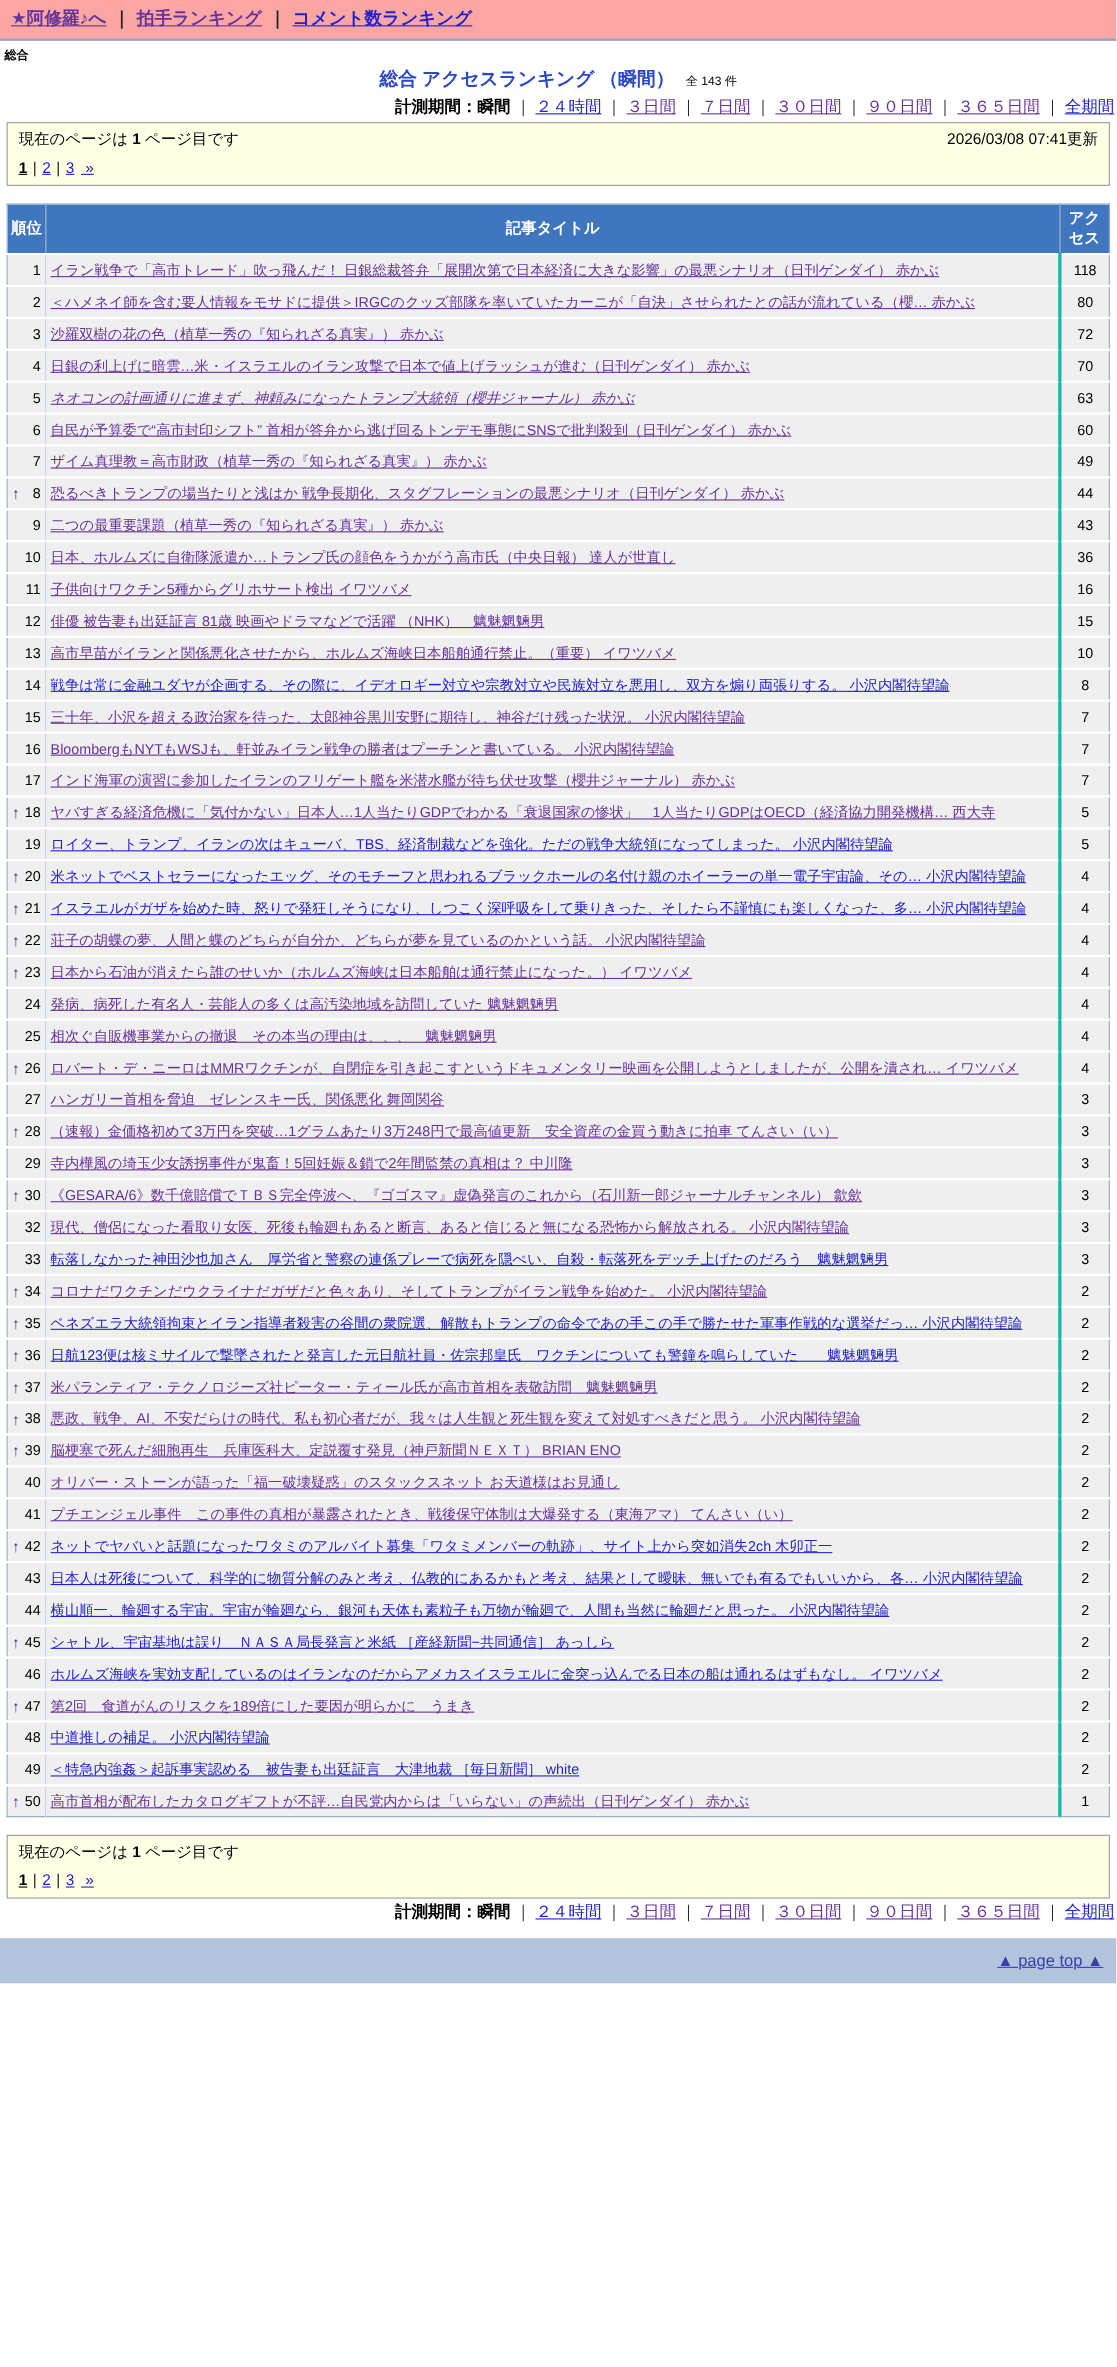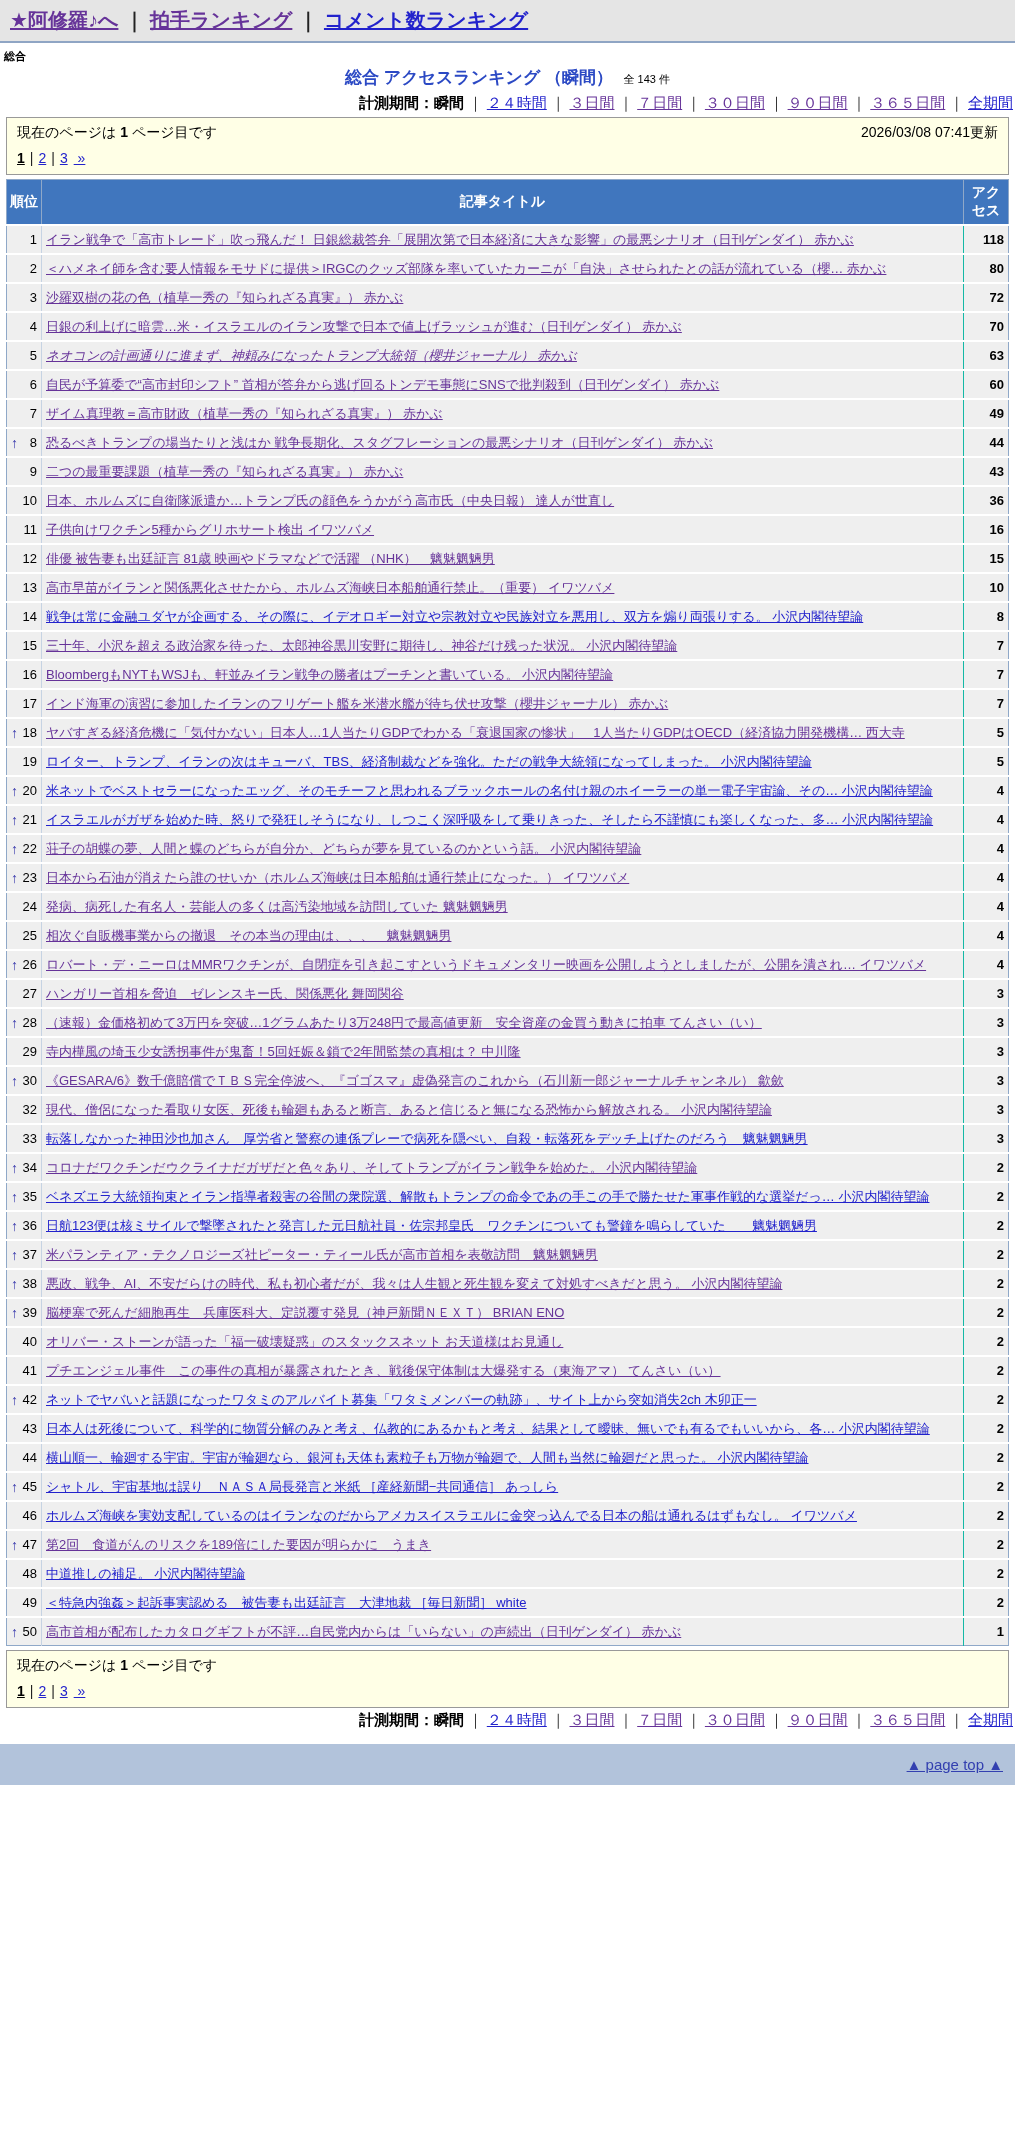--- a/index.html
+++ b/index.html
@@ -1,19 +1,19 @@
 <!DOCTYPE html>
 <html><head>
 <meta charset="utf-8">
 <style>
   html,body{margin:0;padding:0;background:#fff;}
   body{width:1015px;font-family:"Liberation Sans","DejaVu Sans",sans-serif;color:#000;}
   a{text-decoration:underline;cursor:pointer;}
 
-  .topbar{background:#e5e5e5;border-bottom:2px solid #8FA5C4;padding:7px 10px;font-size:20px;font-weight:bold;}
+  .topbar{background:#fca5a5;border-bottom:2px solid #8FA5C4;padding:7px 10px;font-size:16px;font-weight:bold;}
   .topbar a{color:#6633AA;}
   .topbar .sep{color:#222;font-weight:bold;margin:0 6px;}
 
   .genre-label{font-size:11px;font-weight:bold;margin:6px 4px 2px 4px;}
 
   .title-line{text-align:center;margin:2px 0 2px 0;}
   .main-title{font-size:17px;font-weight:bold;color:#2B49C4;}
   .total-count{font-size:11px;color:#000;margin-left:6px;}
 
   .period-nav{text-align:right;font-size:15px;padding:3px 2px 4px 0;}
@@ -21,27 +21,27 @@
   .period-nav .current{font-weight:bold;color:#000;}
   .period-nav .sep{color:#222;margin:0 4px;}
 
   .info-box{margin:0 6px;border:1px solid #999;background:#FFFFE6;padding:6px 10px 8px 10px;font-size:14px;}
   .info-line1{display:flex;justify-content:space-between;align-items:baseline;}
   .pager{margin-top:8px;}
   .pager .current{font-weight:bold;color:#000;text-decoration:underline;}
   .pager a{color:#2222CC;}
   .pager .sep{color:#222;margin:0 5px;}
 
-  table.ranking{border-collapse:collapse;width:1003px;margin:4px 6px;border:1px solid #8FA8C8;font-size:13px;}
+  table.ranking{border-collapse:collapse;width:1003px;margin:16px 6px;border:1px solid #8FA8C8;font-size:13px;}
   table.ranking th{background:#4076BE;color:#fff;font-weight:bold;font-size:14px;padding:4px 2px;text-align:center;border:1px solid #8FA8C8;}
   th.col-rank{width:30px;}
   th.col-access{width:40px;}
   table.ranking td{background:#EFEFEF;border-top:2px solid #FFF;padding:5px 4px;vertical-align:middle;line-height:17px;}
   td.cell-rank{border-right:1px solid #C6D3E3;}
-  td.cell-access{border-left:1px solid #14b8a6;text-align:right;font-size:13px;font-weight:bold;}
+  td.cell-access{border-left:3px solid #14b8a6;text-align:center;font-size:13px;}
   .rank-wrap{display:flex;align-items:center;justify-content:flex-end;}
   .up-arrow{color:#3333AA;font-weight:bold;font-size:14px;margin-right:auto;line-height:14px;}
   .cell-title a{text-decoration:underline;}
 
   .page-top-bar{background:#B2C3DB;margin-top:10px;padding:12px 12px;text-align:right;font-size:15px;}
   .page-top-bar a{color:#3340B0;}
   .bottom-space{height:60px;}
 </style>
 </head>
 <body>

